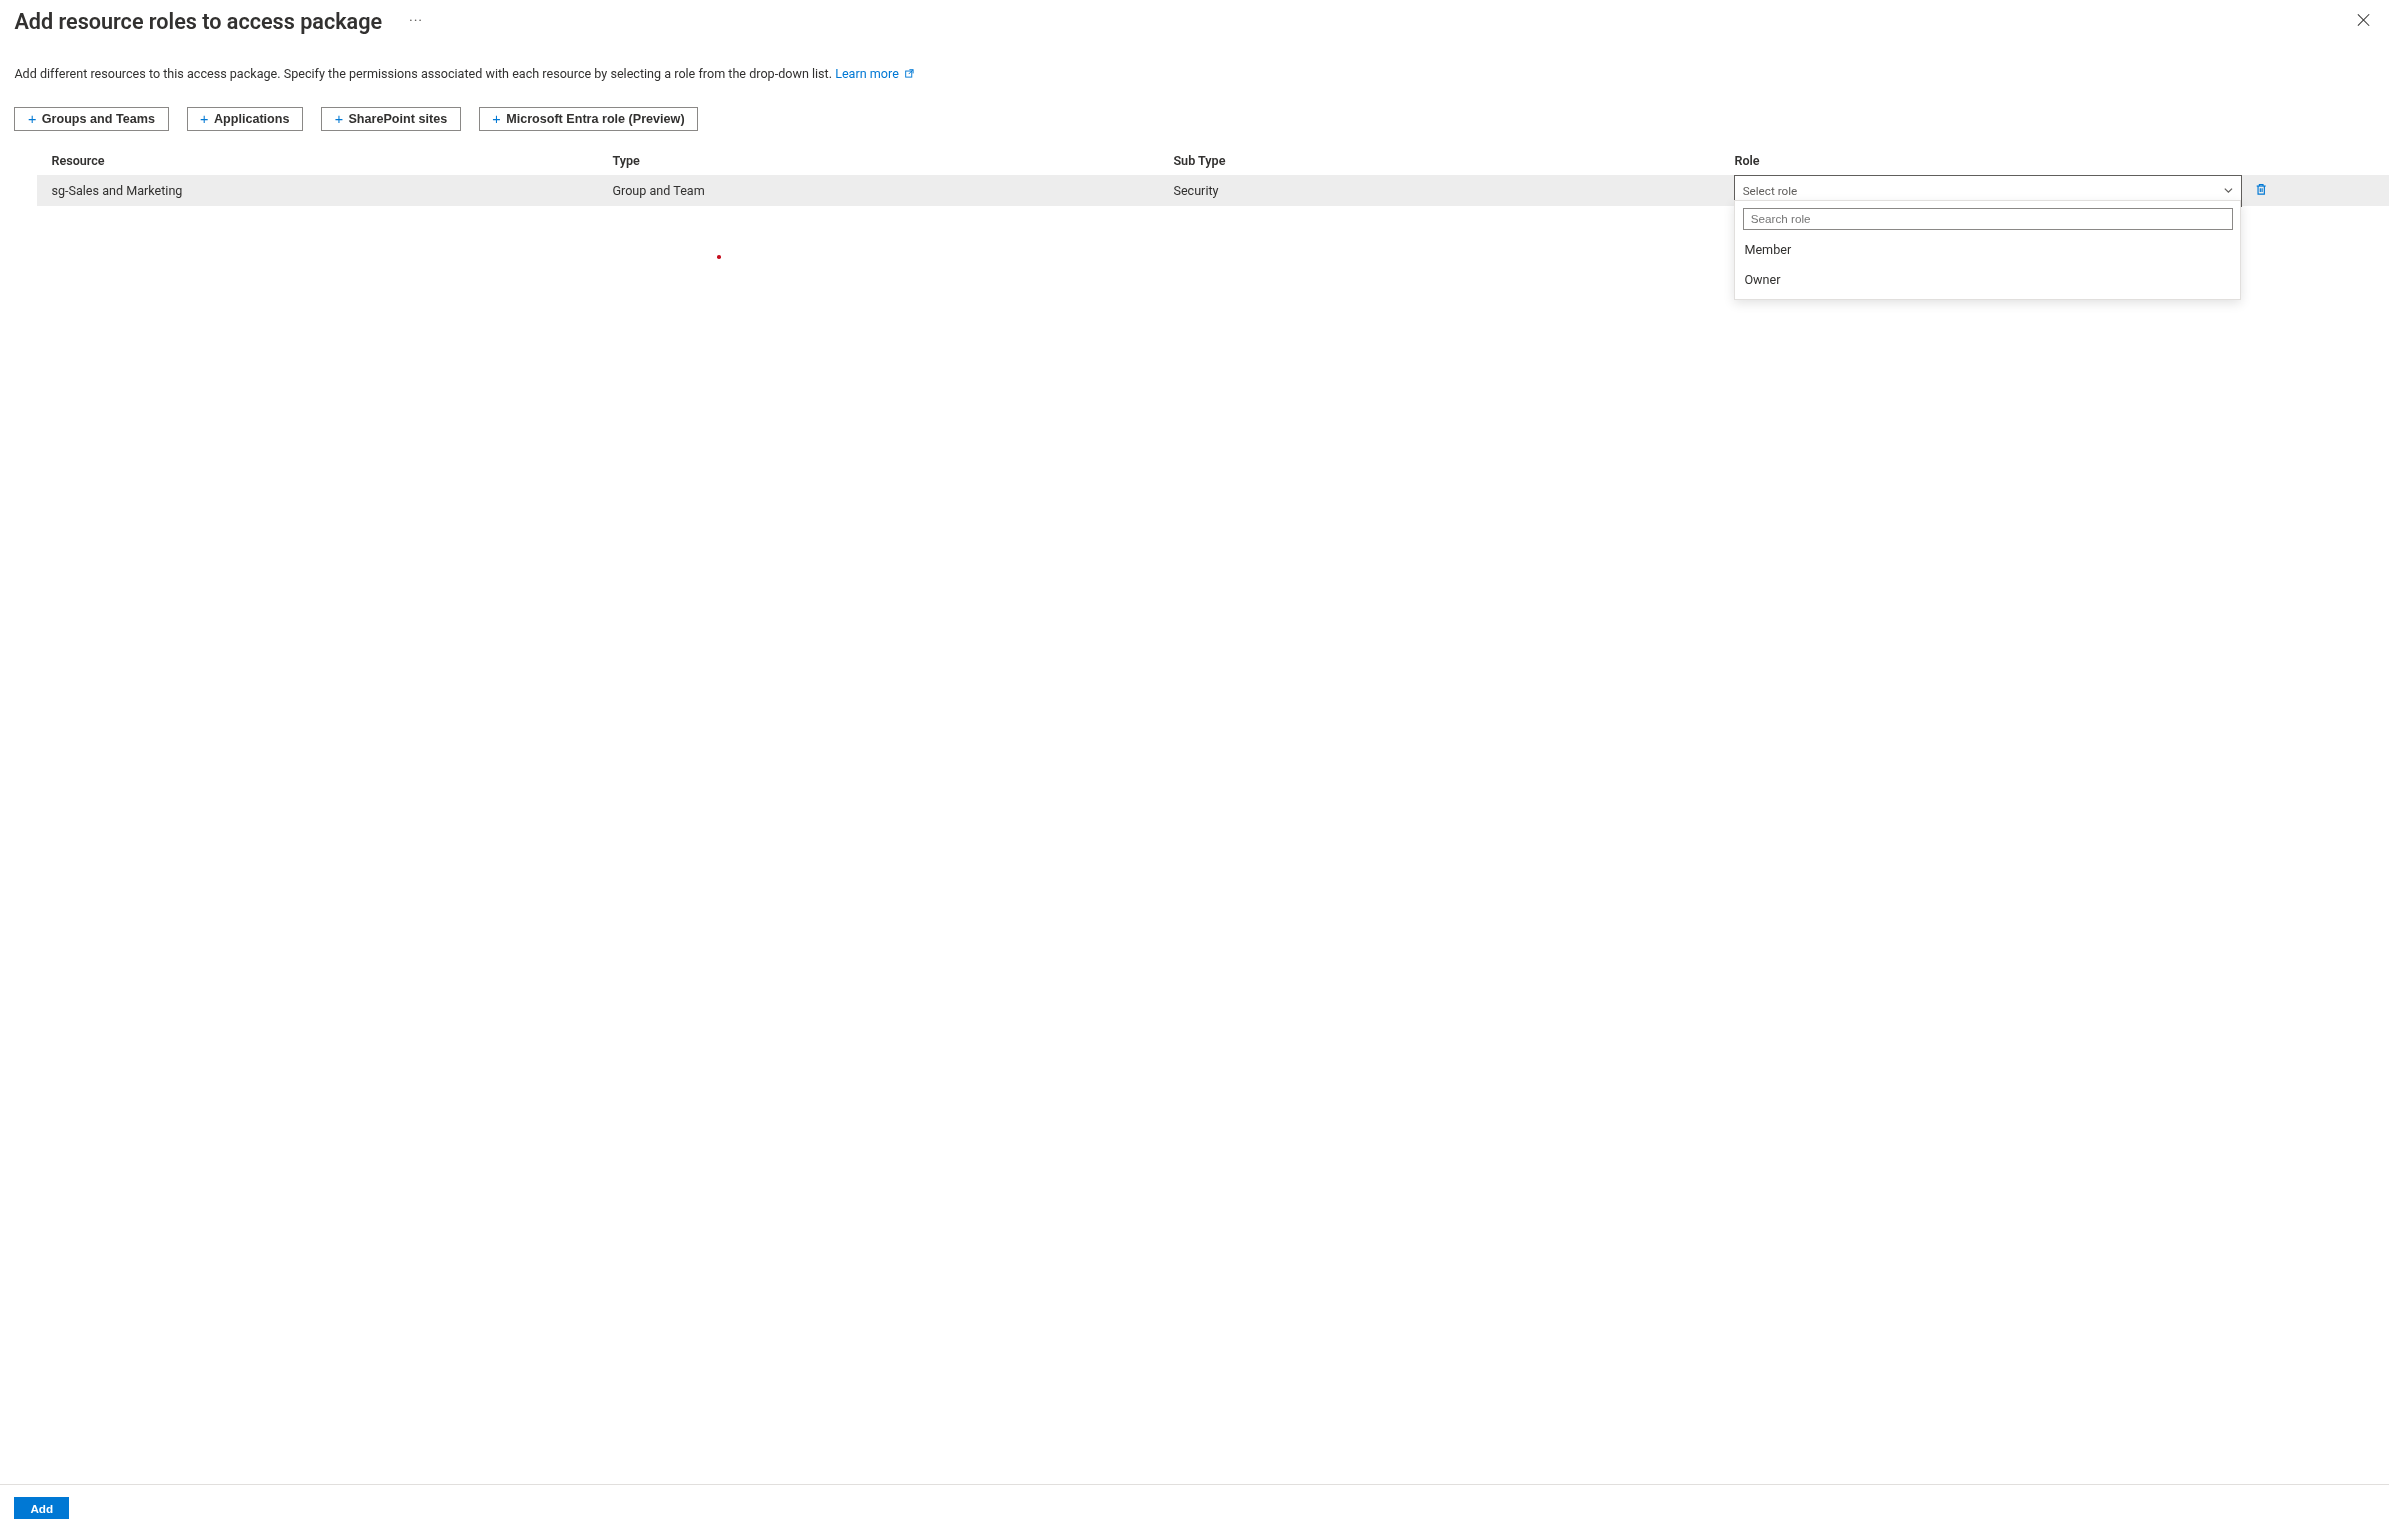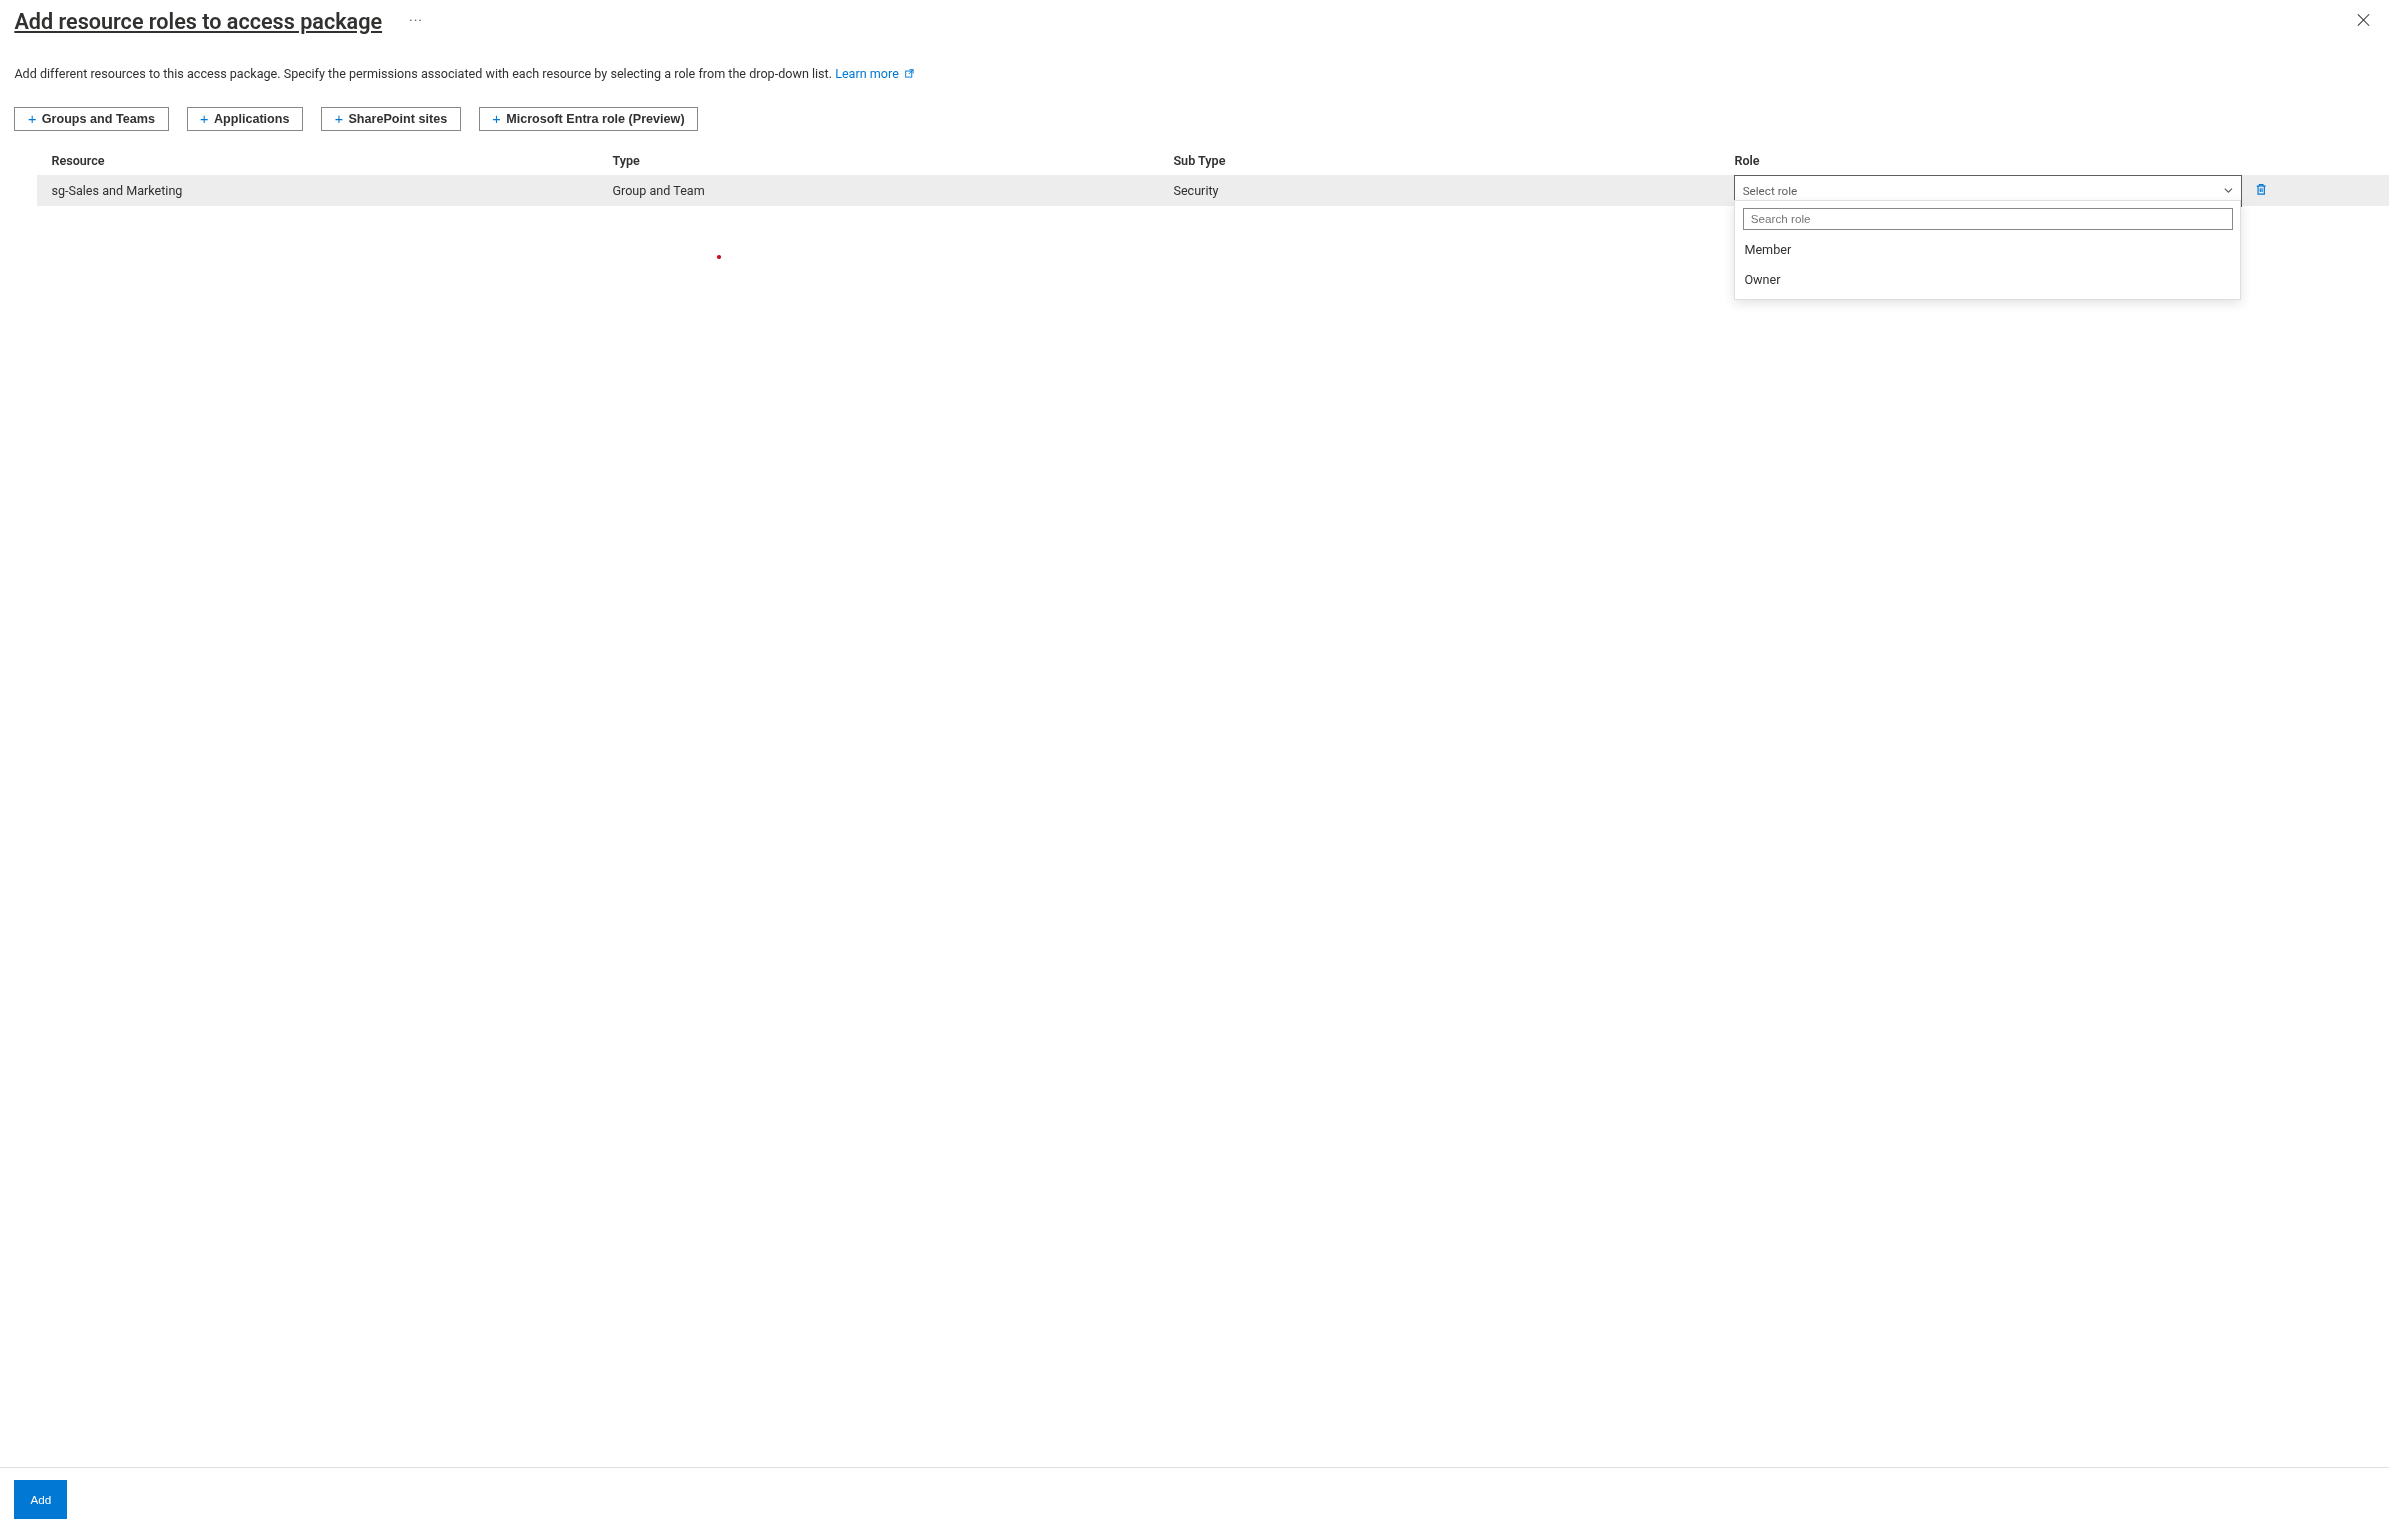--- a/index.html
+++ b/index.html
@@ -20,21 +20,20 @@
   .header {
     display: flex;
     align-items: center;
     padding: 9px 14.4px 7.2px 14.4px;
   }
   .header h1 {
     font-size: 21.6px;
     font-weight: 600;
     margin: 0;
     color: #323130;
-    text-decoration: underline;
   }
   .more-btn {
     margin-left: 21.6px;
     color: #605e5c;
     cursor: pointer;
     font-size: 14.4px;
     letter-spacing: 0.9px;
     padding: 3.6px 5.4px;
   }
   .close-x {
@@ -188,24 +187,24 @@
   .footer {
     margin-top: auto;
     border-top: 0.9px solid #e1dfdd;
     padding: 12.6px 14.4px;
     display: flex;
   }
   .add-btn {
     background: #0078d4;
     color: #ffffff;
     border: none;
-    height: 39px;
+    height: 22px;
     padding: 0 16px;
     font-size: 11.7px;
-    font-weight: 400;
+    font-weight: 700;
     cursor: pointer;
   }
 
   .footer-shadow {
     position: relative;
   }
   .footer-shadow::before {
     content: "";
     position: absolute;
     left: 0; right: 0; top: -0.9px;

